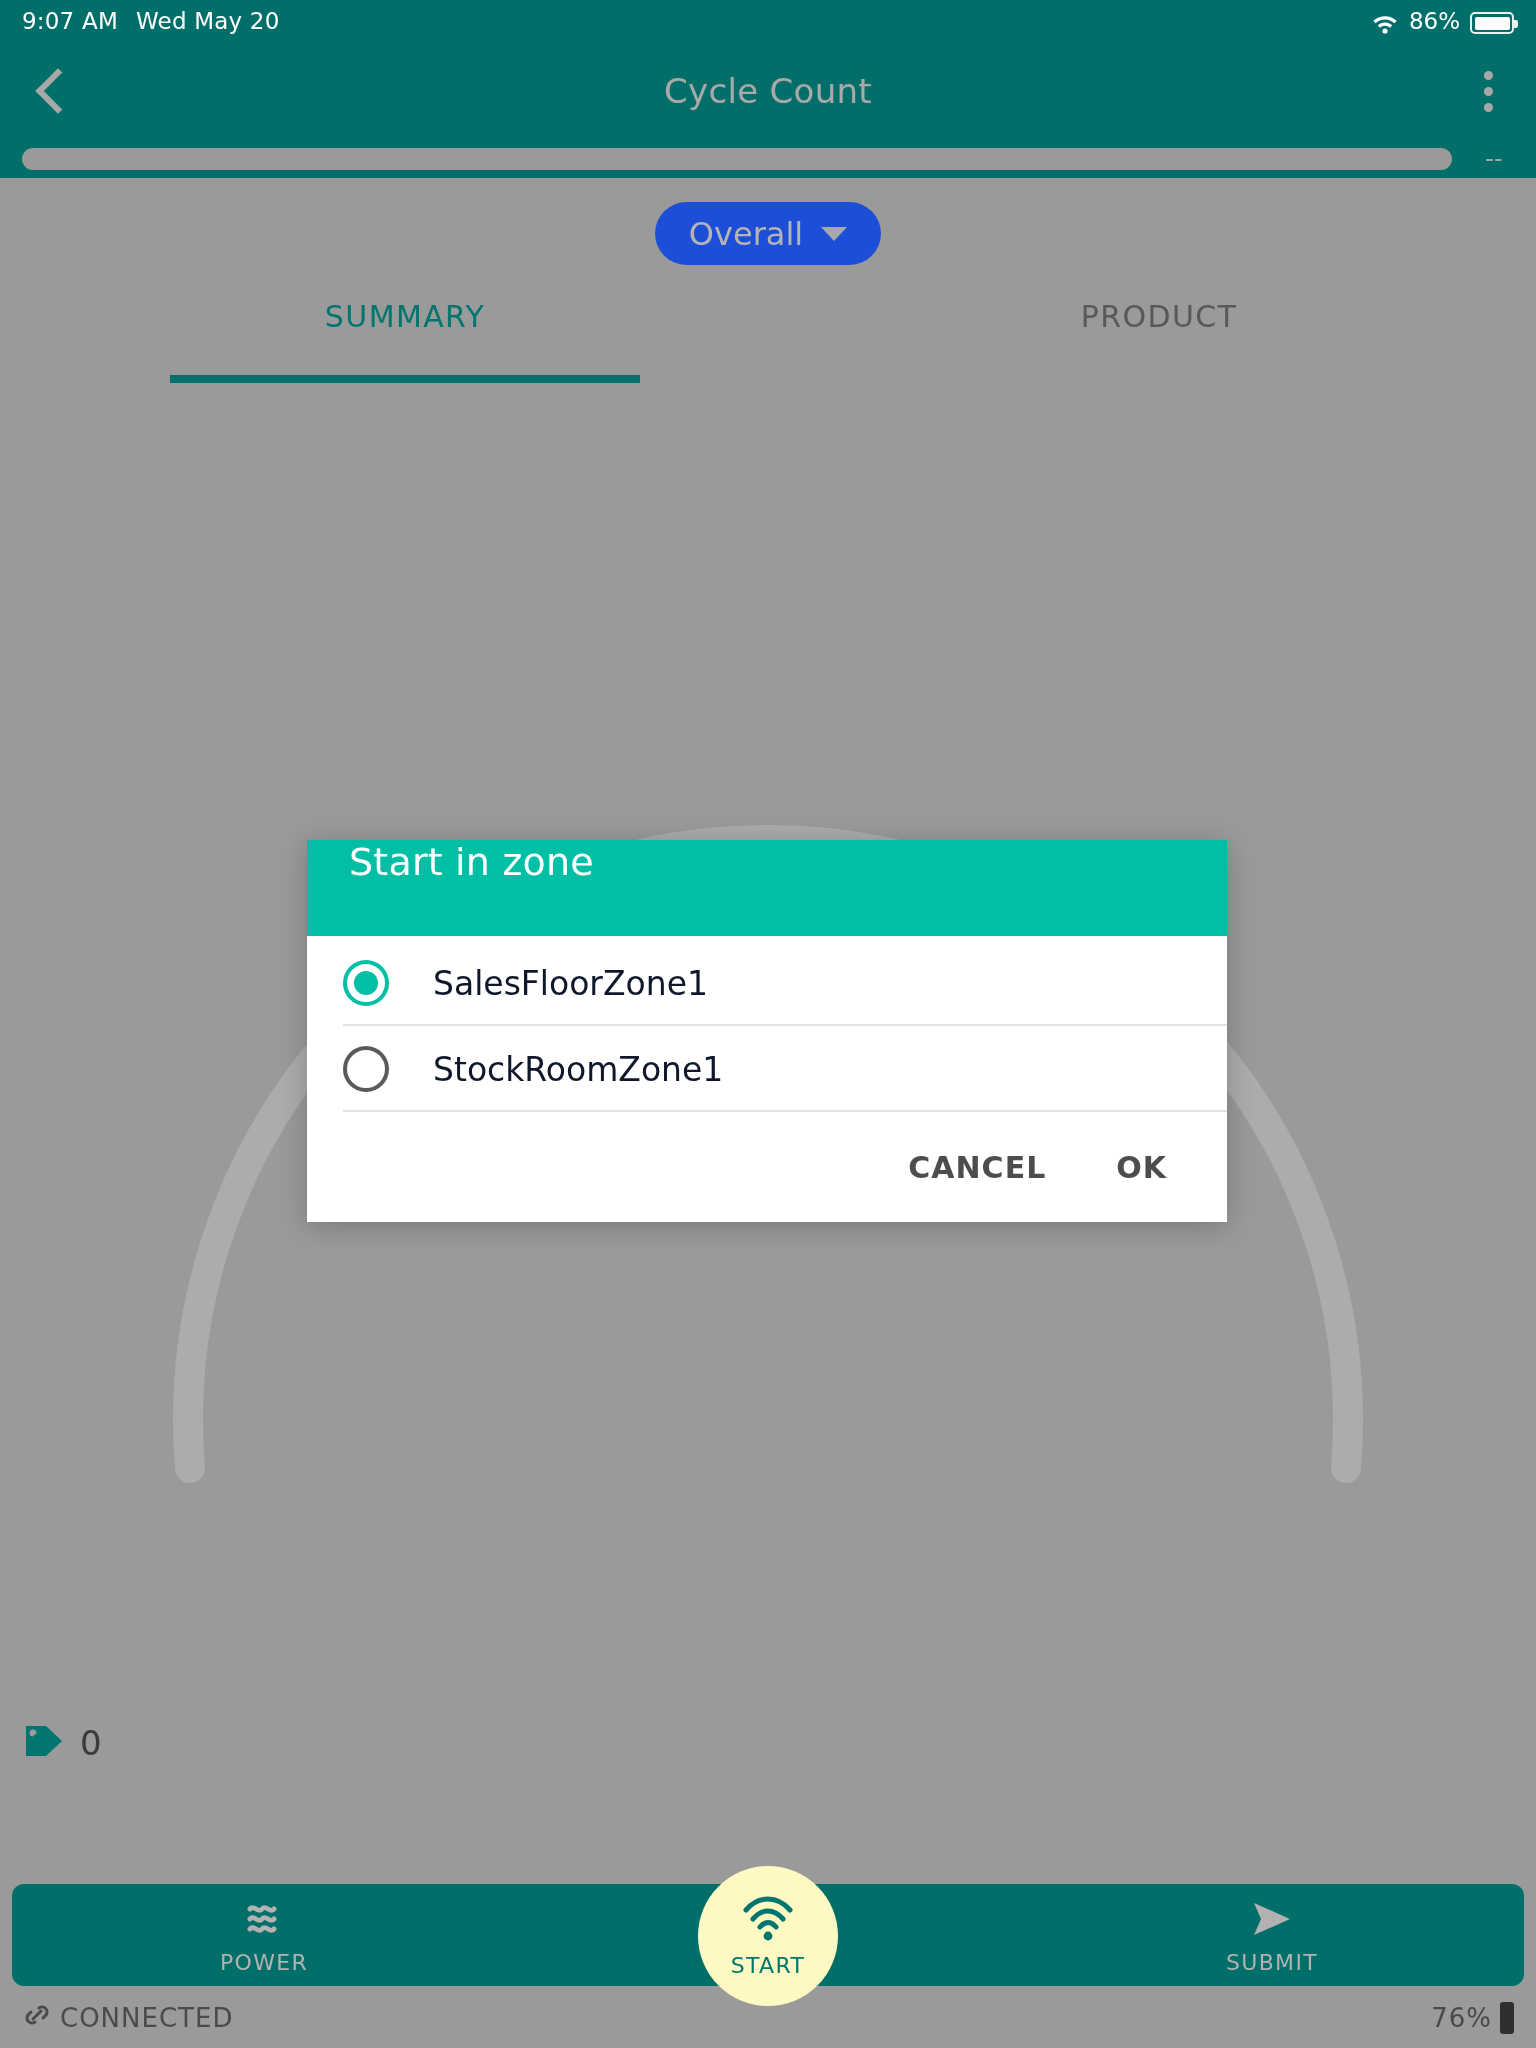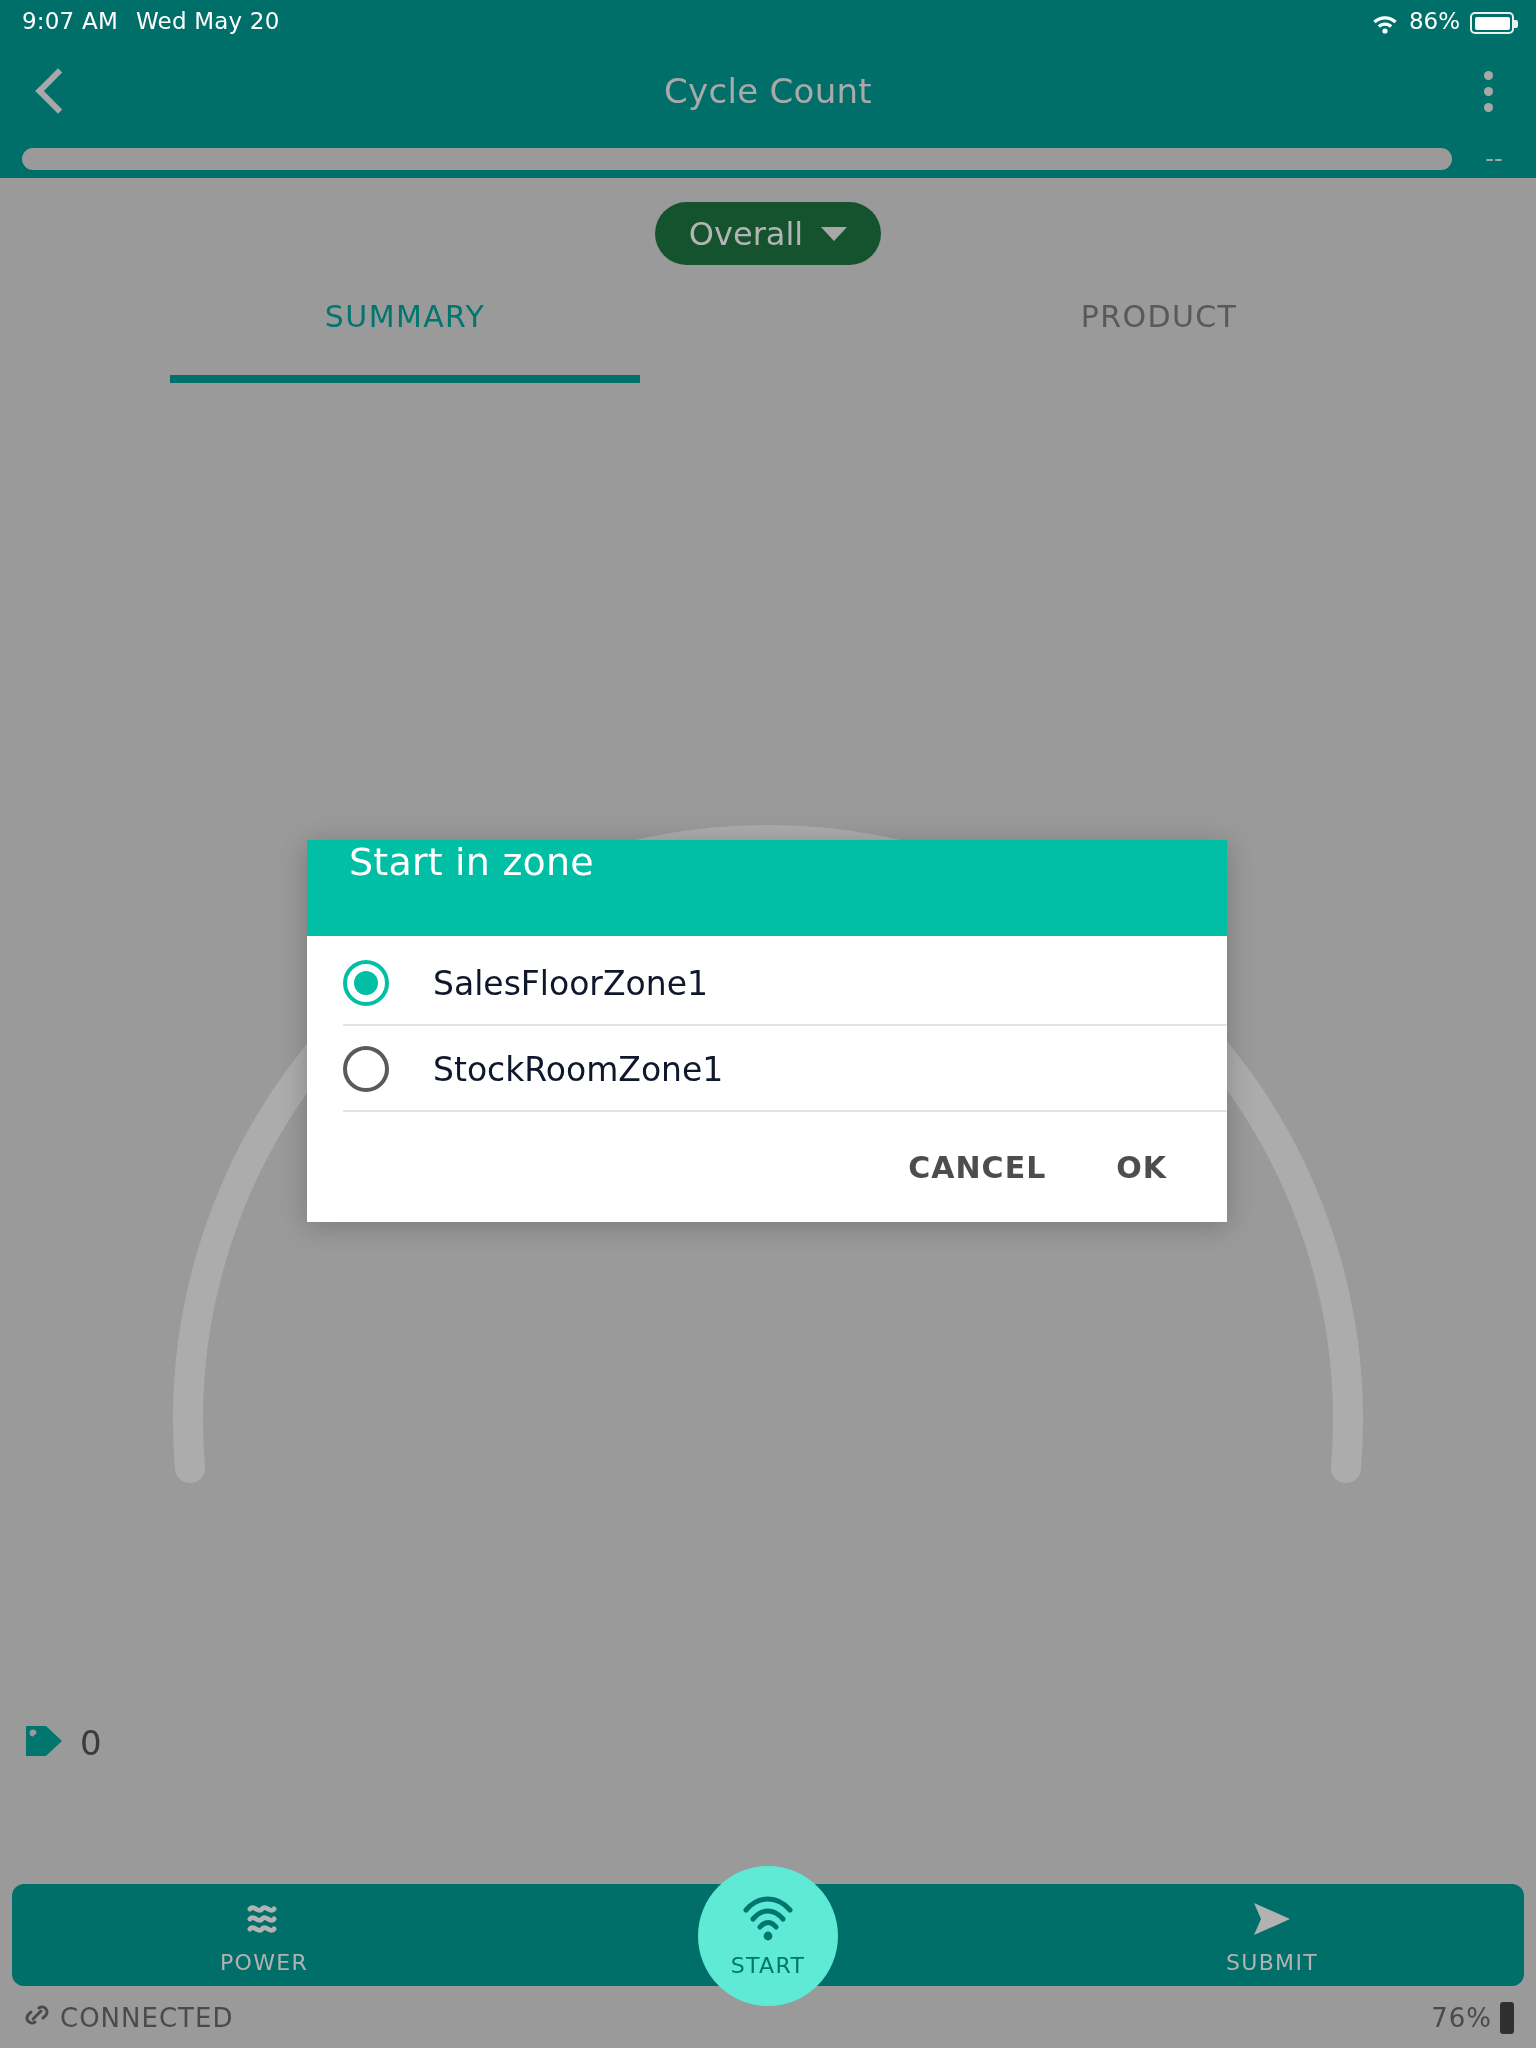--- a/index.html
+++ b/index.html
@@ -72,21 +72,21 @@
 
   
   .content {
     position: absolute; top: 178px; left: 0; width: 1536px; bottom: 0;
     background: #9a9a9a;
   }
 
   
   .pill-row { display: flex; justify-content: center; padding-top: 24px; }
   .pill {
-    background: #14532d; border-radius: 42px; height: 63px; min-width: 210px;
+    background: #1d4ed8; border-radius: 42px; height: 63px; min-width: 210px;
     display: flex; align-items: center; justify-content: center; gap: 18px;
     padding: 0 34px; color: #b4b4b4; font-size: 32px;
   }
   .caret { width: 0; height: 0; border-left: 13px solid transparent; border-right: 13px solid transparent; border-top: 14px solid #a8a8a8; }
 
   
   .tabs { display: flex; margin-top: 30px; height: 92px; padding-left: 28px; }
   .tab {
     flex: 1; display: flex; align-items: flex-start; justify-content: center;
     font-size: 30px; letter-spacing: 1.4px; position: relative; padding-top: 4px;
@@ -117,21 +117,21 @@
     position: absolute; left: 12px; right: 12px; bottom: 62px; height: 102px;
     background: #006F69; border-radius: 12px; display: flex;
   }
   .nav-item {
     flex: 1; display: flex; flex-direction: column; align-items: center; justify-content: center;
     gap: 8px; color: #b2b2b2; font-size: 22px; letter-spacing: 1.3px;
   }
   .nav-item .nav-ico { height: 46px; display: flex; align-items: center; }
   .nav-center {
     position: absolute; left: 50%; transform: translateX(-50%); bottom: 42px;
-    width: 140px; height: 140px; border-radius: 50%; background: #5eead4;
+    width: 140px; height: 140px; border-radius: 50%; background: #fef9c3;
     display: flex; flex-direction: column; align-items: center; justify-content: center;
     gap: 6px; color: #00766F; font-size: 22px; letter-spacing: 1.3px;
   }
   .status-row {
     position: absolute; left: 0; bottom: 0; width: 1536px; height: 60px;
     display: flex; align-items: center; justify-content: space-between; padding: 0 22px;
     color: #4a4a4a; font-size: 26px; letter-spacing: 1px;
   }
   .status-row .left, .status-row .right { display: flex; align-items: center; gap: 8px; }
   .batt-small {

